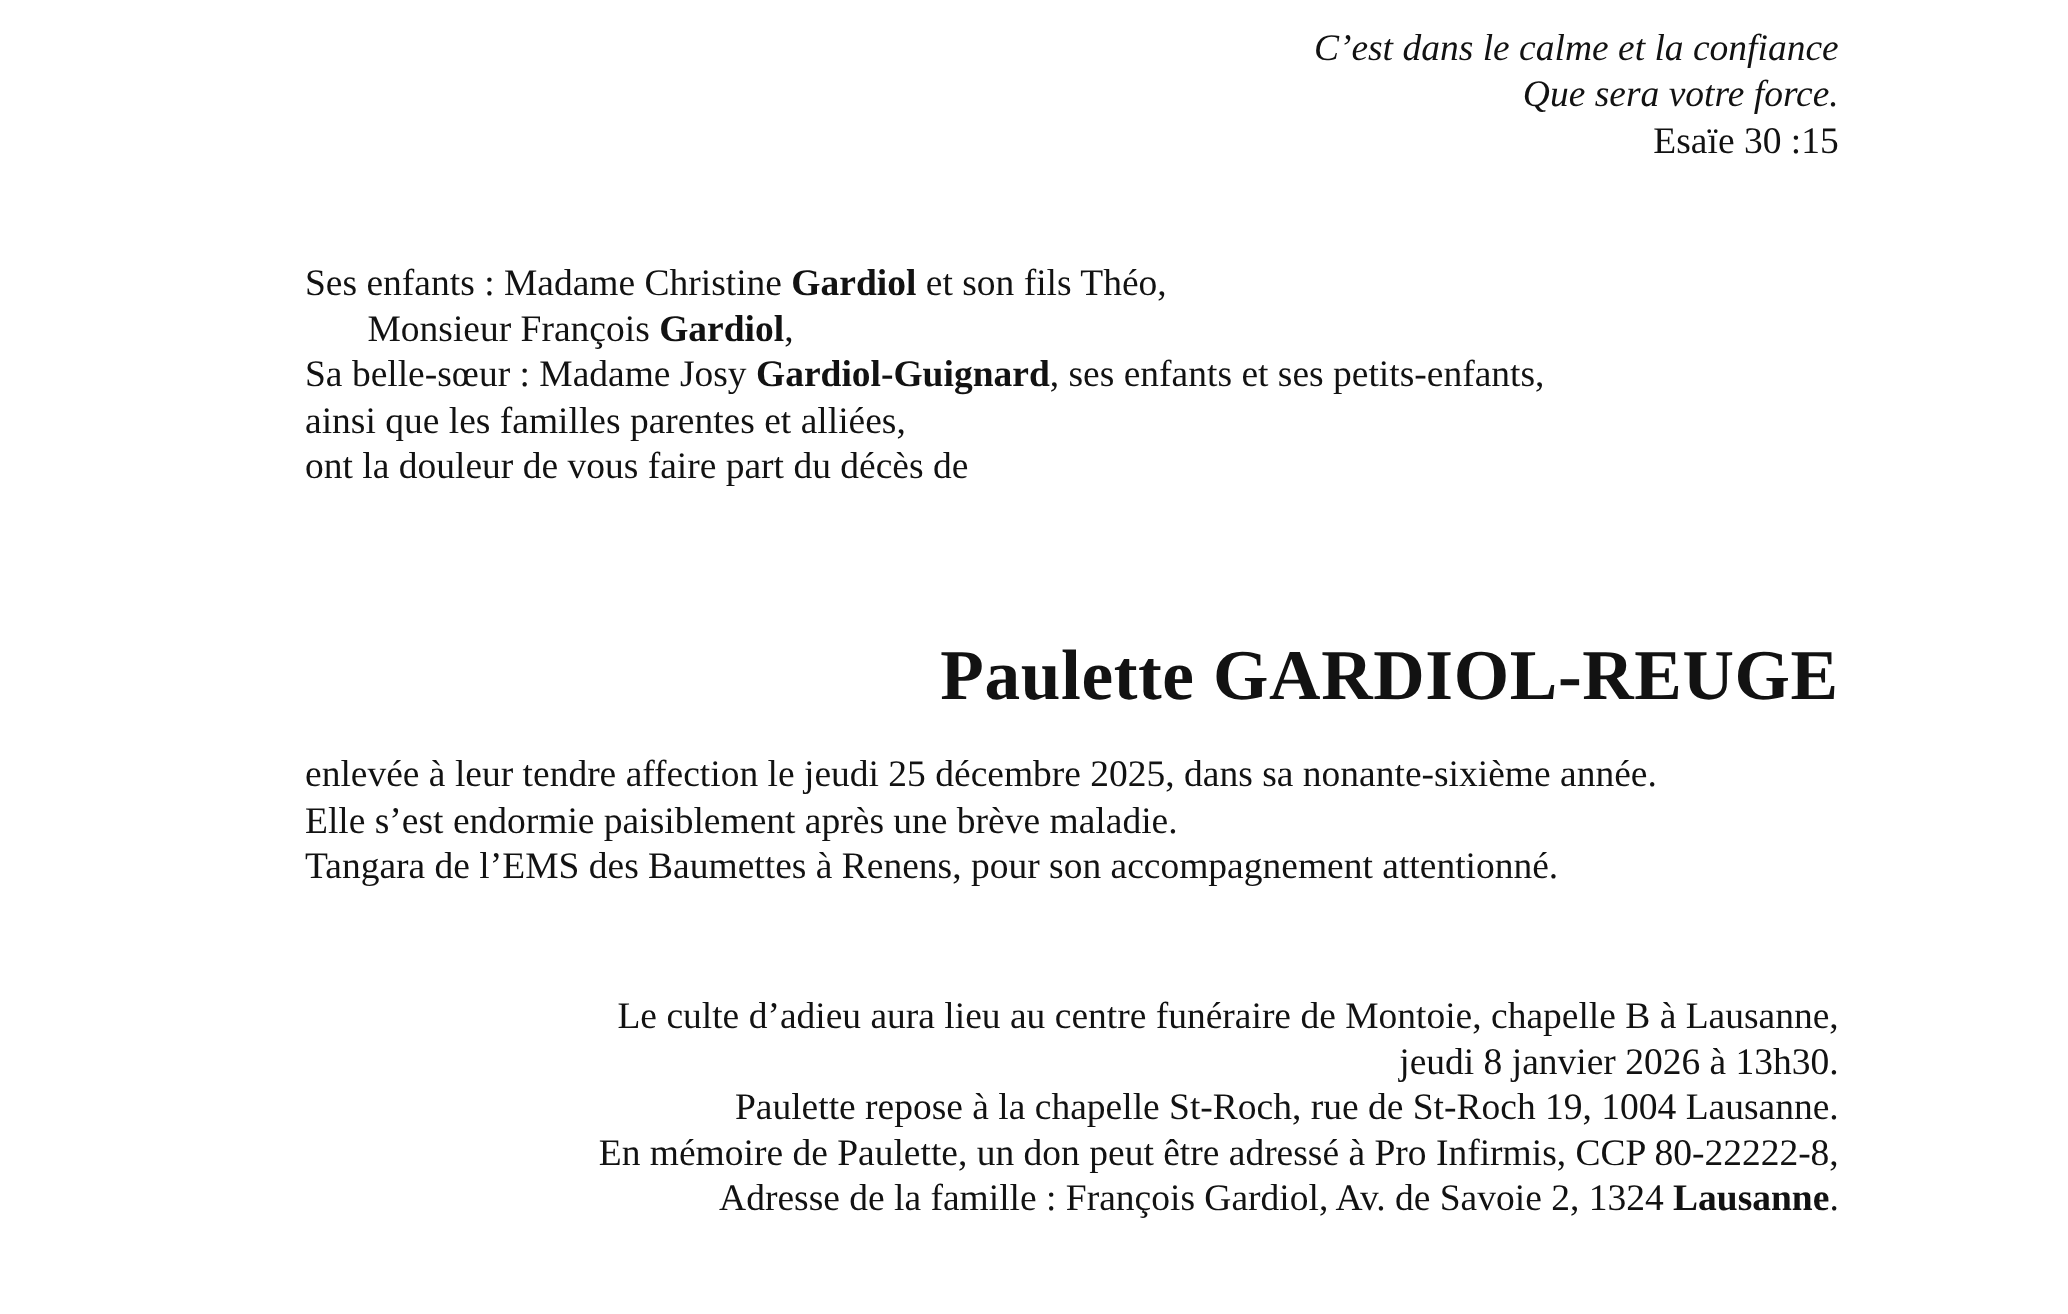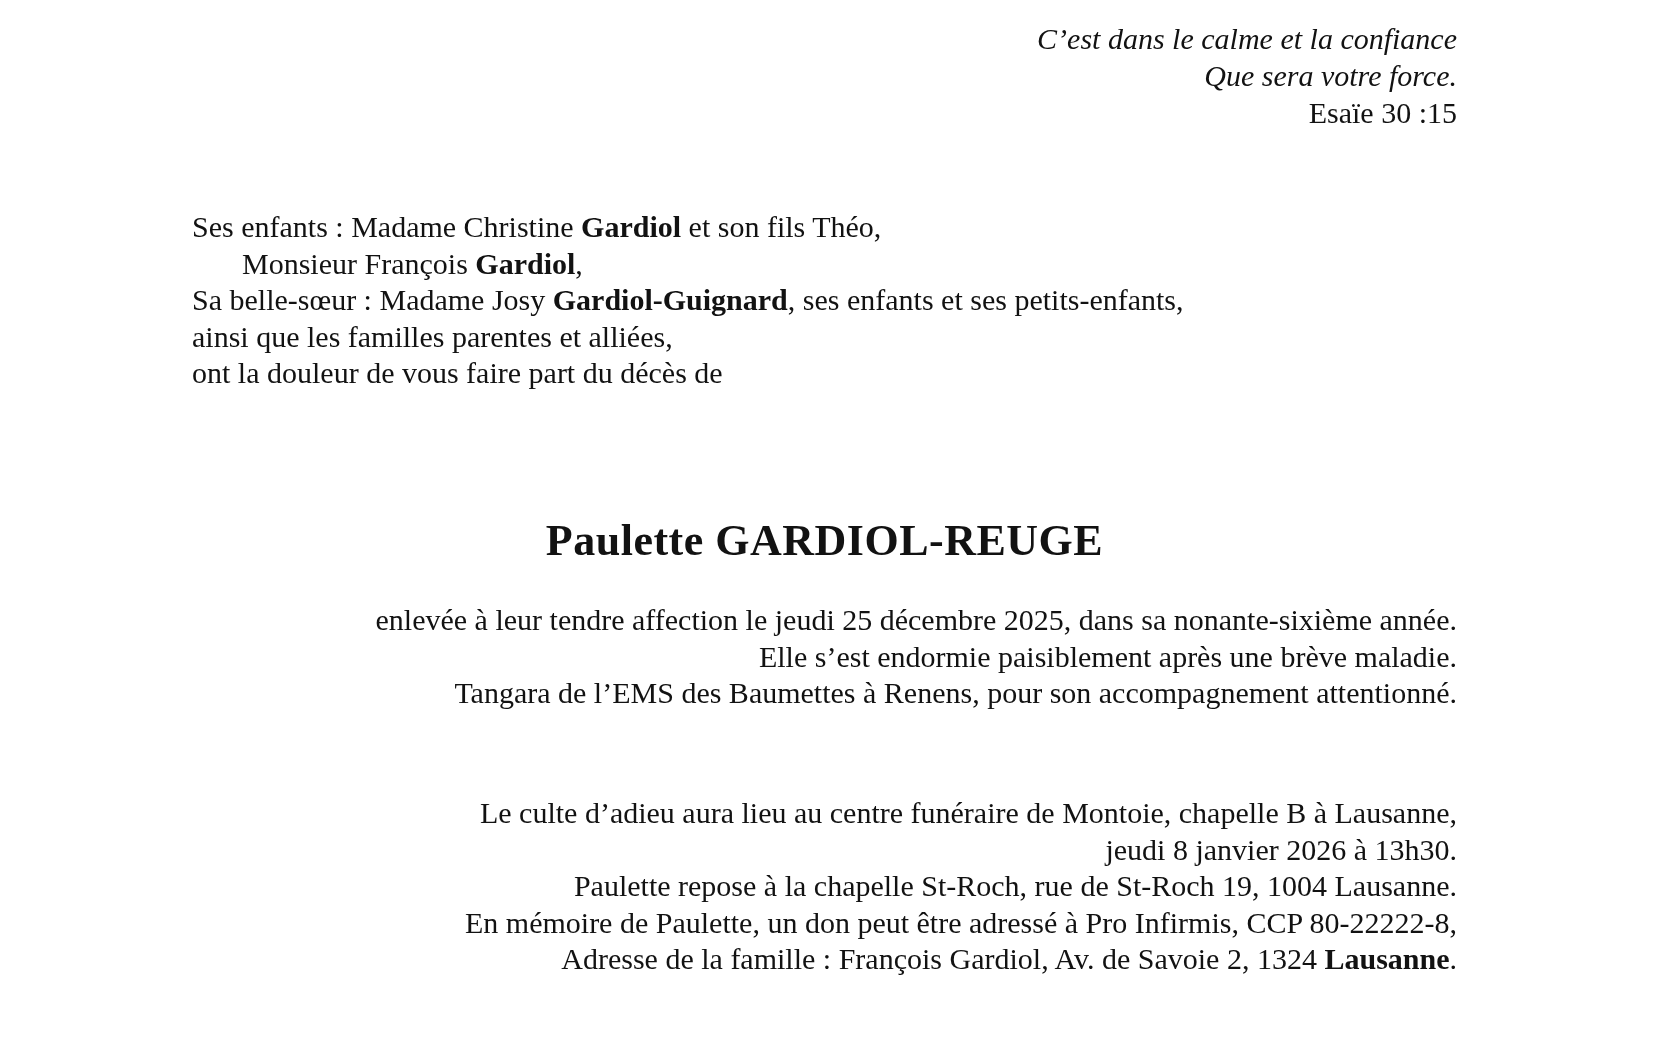--- a/index.html
+++ b/index.html
@@ -12,48 +12,48 @@
     width: 1654px;
     height: 1051px;
     background: #ffffff;
     overflow: hidden;
     font-family: "Liberation Serif", "DejaVu Serif", serif;
     color: #121212;
   }
   
   .block {
     position: absolute;
-    left: 192px;
+    left: 206px;
     width: 1265px;
     font-family: Liberation Serif, serif;
   }
   .epigraph {
     top: 20px;
     text-align: right;
     font-size: 30px;
     line-height: 37px;
   }
   .epigraph .verse {
     font-style: italic;
   }
   .para {
     font-size: 30px;
     line-height: 36.6px;
   }
   .para-family   { top: 209px; }
-  .para-death    { top: 602px; text-align: right; }
+  .para-death    { top: 602px; }
   .para-ceremony { top: 795px; text-align: right; }
-  .line { white-space: nowrap; }
+  .line { white-space: nowrap; margin-left: 38px; }
   .line.indent { padding-left: 50px; }
   .bold { font-weight: bold; }
   .deceased-name {
     top: 516px;
-    text-align: center;
+    text-align: right;
     font-weight: bold;
-    font-size: 44px;
+    font-size: 57px;
     line-height: 50px;
     letter-spacing: 0.5px;
   }
 </style>
 </head>
 <body>
 
 <div class="page">
 
   <div class="block epigraph">

